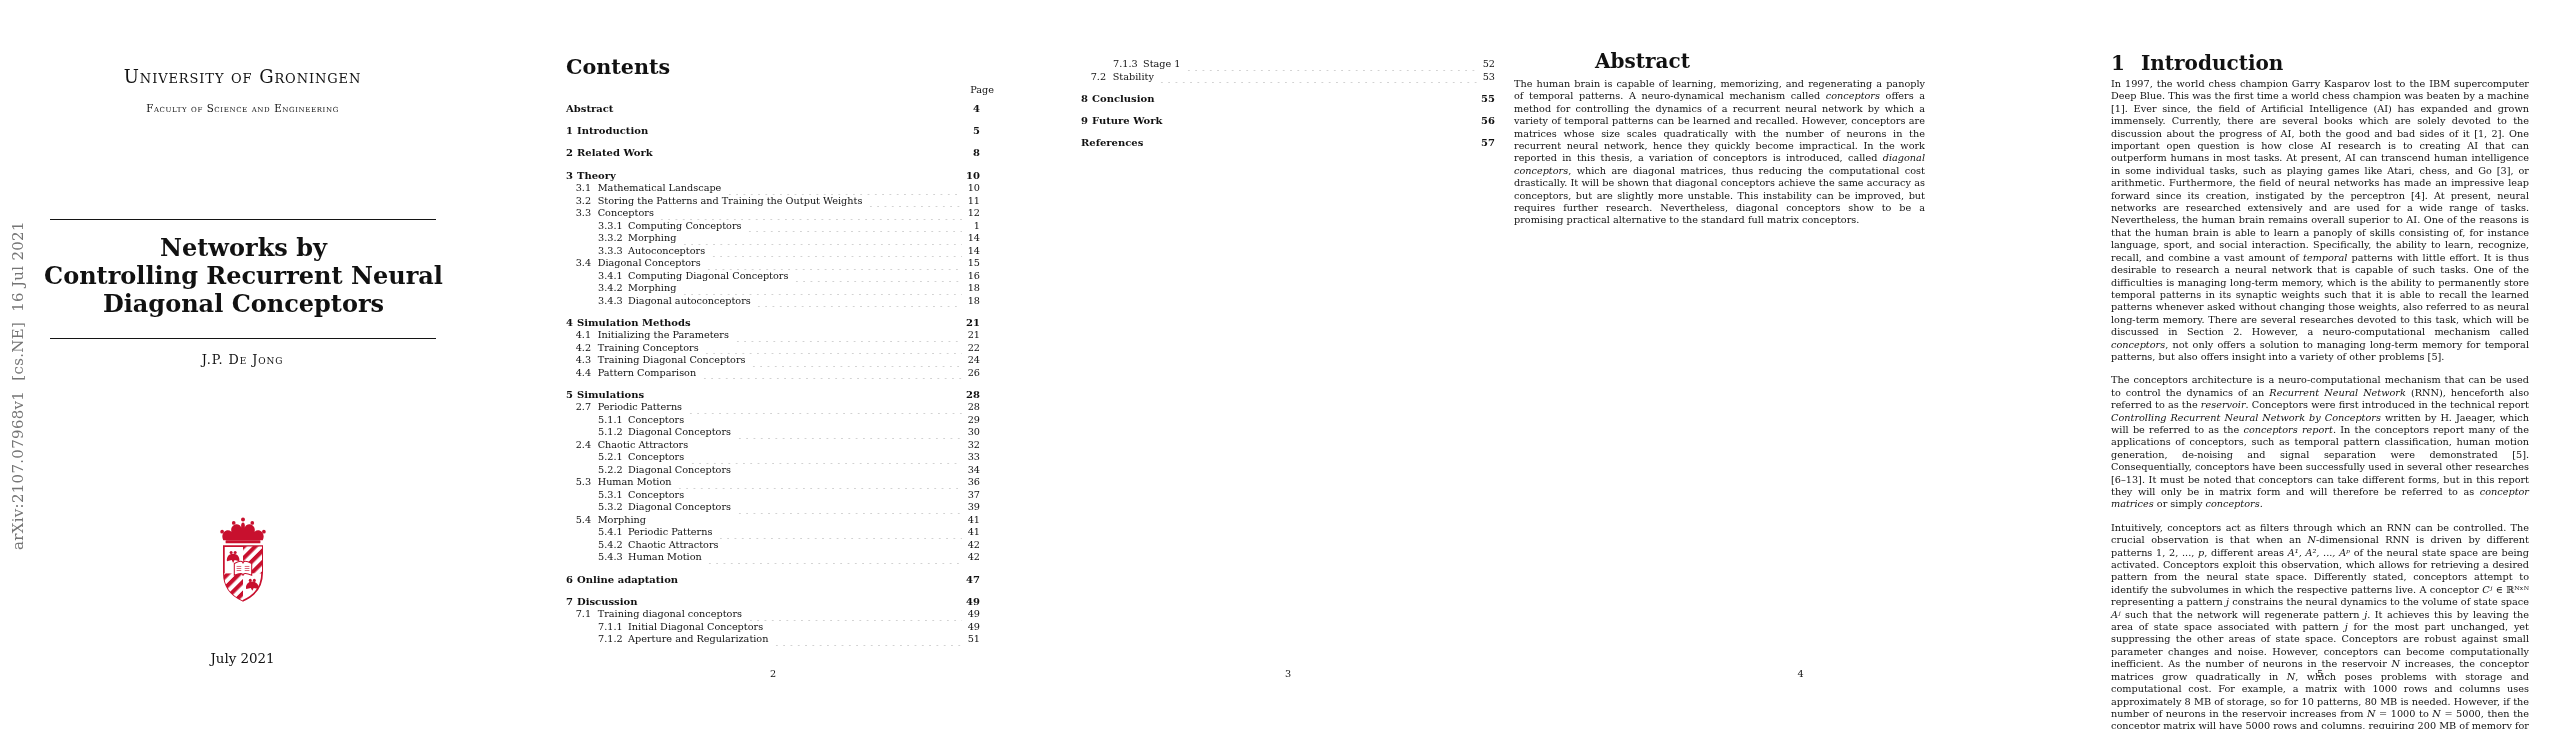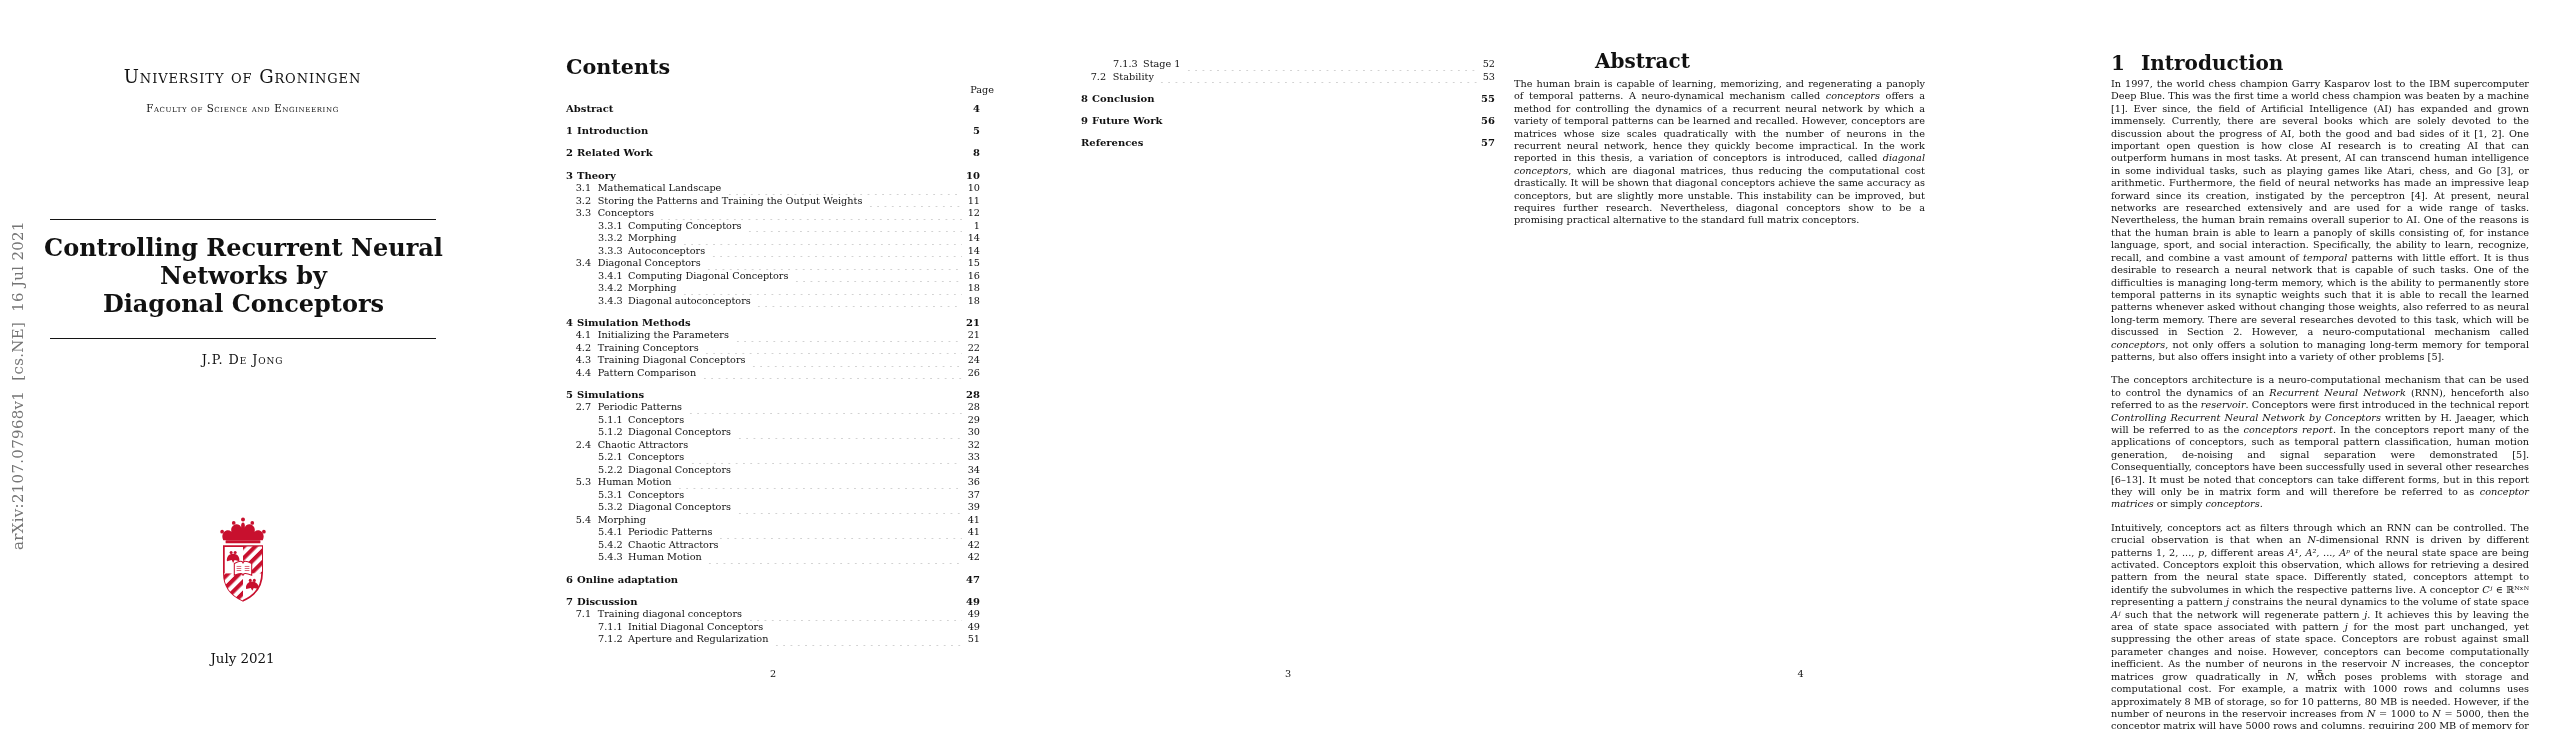--- a/index.html
+++ b/index.html
@@ -79,22 +79,22 @@
 </style>
 </head>
 <body>
 
 <div class="page" id="page1">
   <div class="abs" id="arxiv-sidebar">arXiv:2107.07968v1&nbsp; [cs.NE]&nbsp; 16 Jul 2021</div>
   <div class="abs" id="university-name">University of Groningen</div>
   <div class="abs" id="faculty-name">Faculty of Science and Engineering</div>
   <div class="abs rule" id="rule-top"></div>
   <div class="abs" id="main-title">
+    <div>Networks by</div>
     <div>Controlling Recurrent Neural</div>
-    <div>Networks by</div>
     <div>Diagonal Conceptors</div>
   </div>
   <div class="abs rule" id="rule-bottom"></div>
   <div class="abs" id="author-name">J.P. De Jong</div>
 
   <svg class="abs" id="crest" viewBox="0 0 100 150" aria-hidden="true">
     <g fill="#c8102e">
       <path d="M16 42 C10 30 22 20 30 27 C27 15 43 9 47 20 C45 8 55 8 53 20 C57 9 73 15 70 27 C78 20 90 30 84 42 Z"></path>
       <circle cx="14" cy="27" r="3.2"></circle>
         <circle cx="34" cy="12" r="3.2"></circle>

